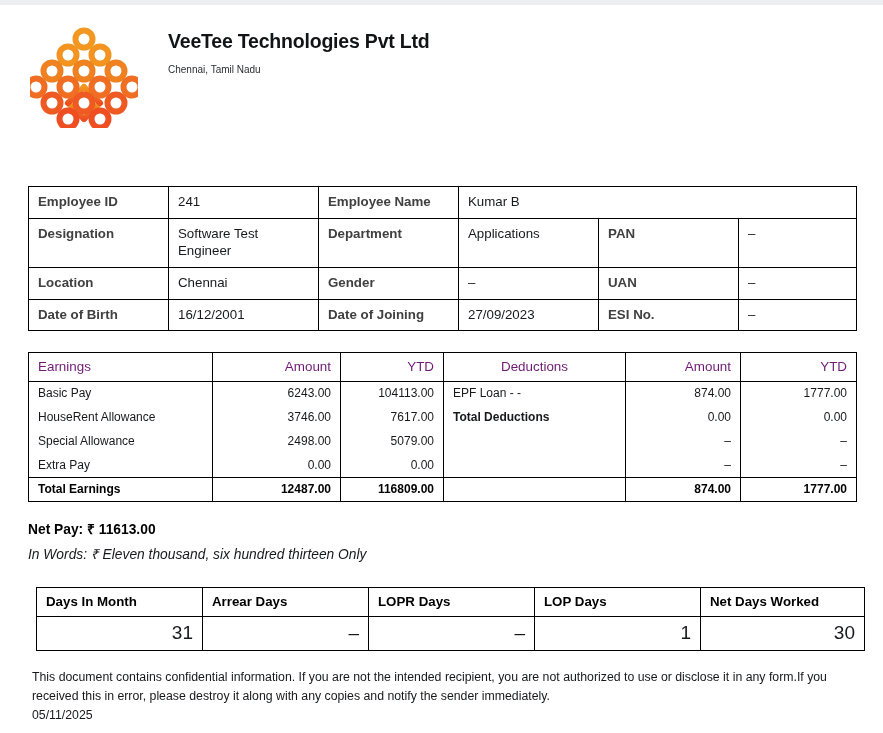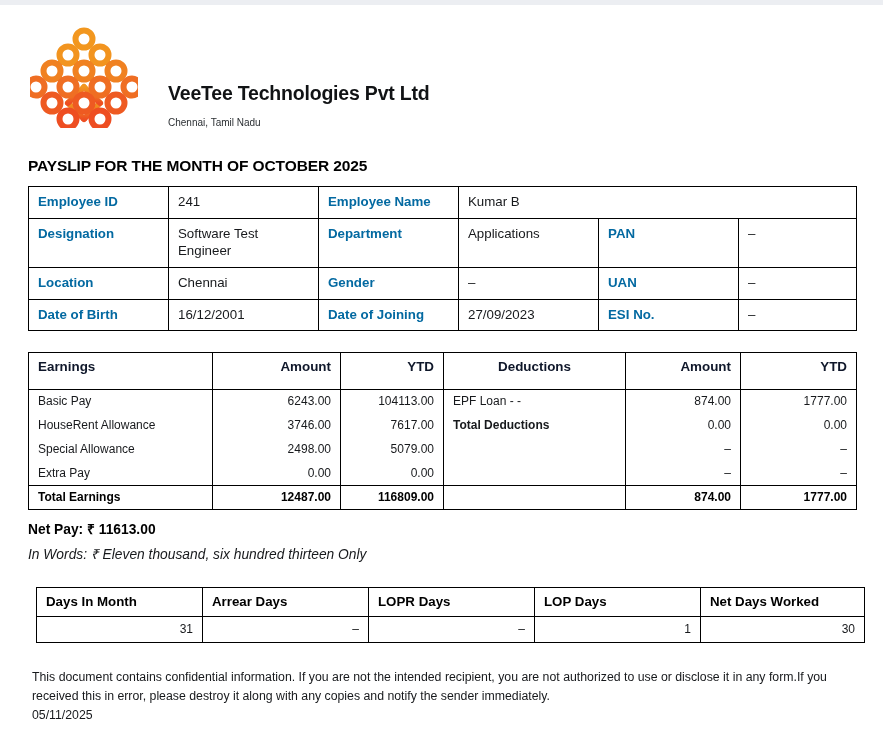--- a/index.html
+++ b/index.html
@@ -20,21 +20,21 @@
     top: 0; left: 0;
     width: 883px; height: 5px;
     background: #eceef2;
   }
 
   
   .header {
     position: absolute;
     top: 18px; left: 28px;
     display: flex;
-    align-items: flex-end;
+    align-items: flex-start;
   }
   .logo-wrap {
     width: 112px; height: 112px;
     flex: 0 0 112px;
     display: flex;
     align-items: center;
     justify-content: center;
   }
   .company-block {
     margin-left: 28px;
@@ -87,36 +87,36 @@
   .emp-table td {
     border: 1.1px solid #000;
     padding: 6px 9px 7px 9px;
     font-size: 13.3px;
     color: #17191c;
     line-height: 1.33;
     height: 24px;
   }
   .emp-table td.lbl {
     font-weight: bold;
-    color: #0369a1;
+    color: #404040;
   }
 
   
   .ern-table {
     position: absolute;
     top: 352px; left: 28px;
     width: 828px;
     border: 1.4px solid #000;
   }
   .ern-table th {
     border: 1.1px solid #000;
     font-size: 13.4px;
-    font-weight: bold;
-    color: #0f172a;
-    padding: 6px 9px 15px 9px;
+    font-weight: normal;
+    color: #701a75;
+    padding: 6px 9px 7px 9px;
     height: 24px;
   }
   .ern-table td {
     border-left: 1.1px solid #000;
     border-right: 1.1px solid #000;
     font-size: 12px;
     color: #17191c;
     padding: 4px 9px 5px 9px;
     height: 24px;
   }
@@ -157,21 +157,21 @@
     font-size: 13.3px;
     font-weight: bold;
     color: #000;
     text-align: left;
     padding: 6px 9px 7px 9px;
     height: 24px;
     margin-top: 36px;
   }
   .days-table td {
     border: 1.1px solid #000;
-    font-size: 12px;
+    font-size: 19px;
     color: #17191c;
     text-align: right;
     padding: 5px 9px 6px 9px;
     height: 24px;
   }
 
   
   .footer-note {
     position: absolute;
     top: 668px; left: 32px;
@@ -242,21 +242,20 @@
           <circle cx="70" cy="99" r="8.5" stroke="#EE4E22" stroke-width="6"></circle>
         </g>
       </svg>
     </div>
     <div class="company-block">
       <div class="company-name">VeeTee Technologies Pvt Ltd</div>
       <div class="company-addr">Chennai, Tamil Nadu</div>
     </div>
   </div>
 
-  <div class="payslip-title">PAYSLIP FOR THE MONTH OF OCTOBER 2025</div>
 
   <table class="emp-table">
     <colgroup>
       <col style="width:140px">
         <col style="width:150px">
       <col style="width:140px">
         <col style="width:140px">
       <col style="width:140px">
         <col style="width:118px">
     </colgroup>

